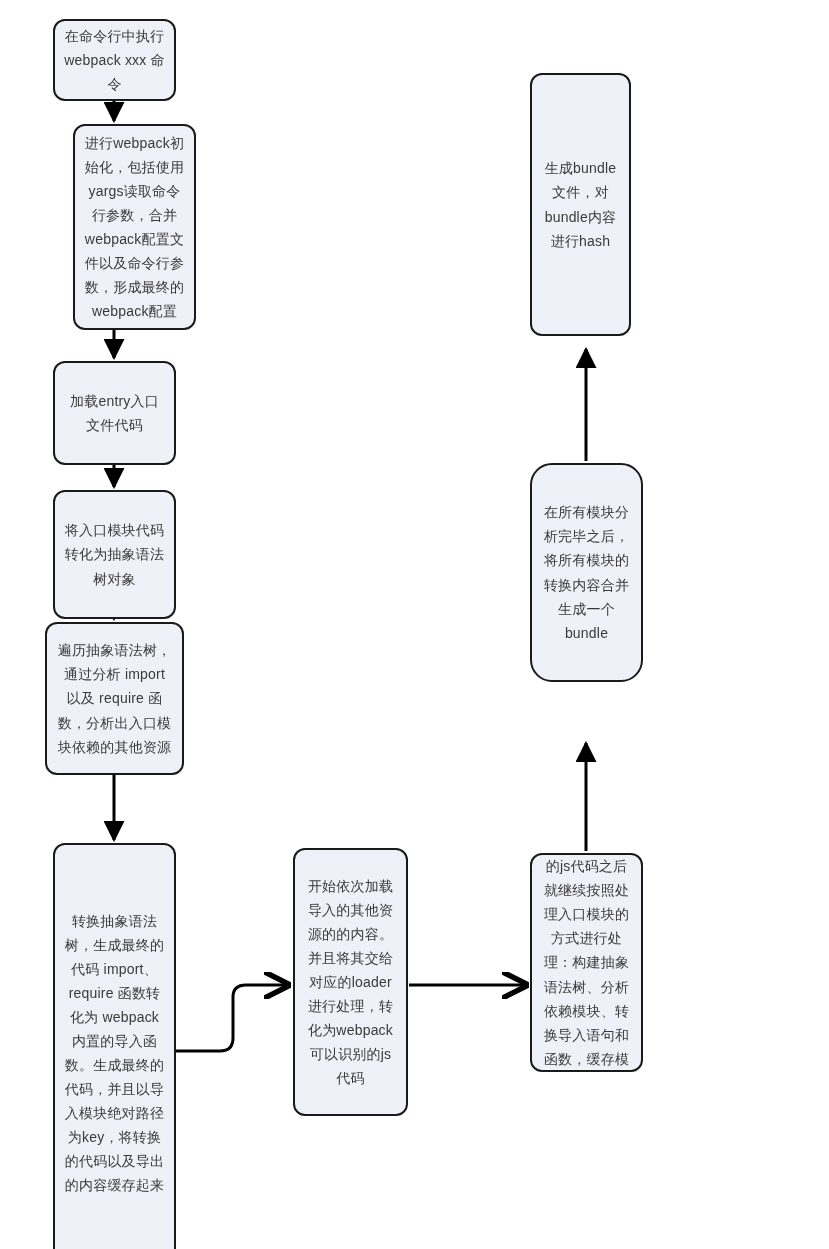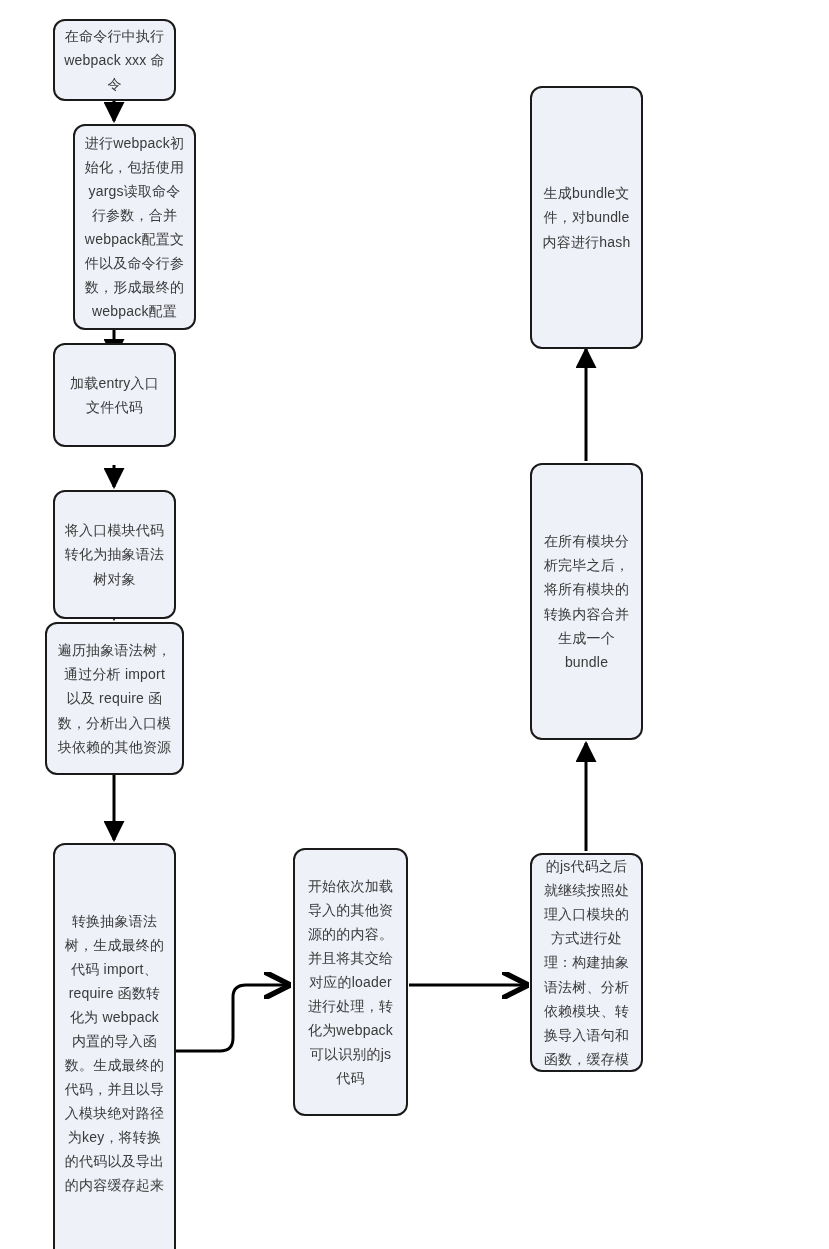--- a/index.html
+++ b/index.html
@@ -83,21 +83,21 @@
   </svg>
 
   <div class="node" style="left:53px; top:19px; width:123px; height:82px;">
     <span class="txt">在命令行中执行 webpack xxx 命令</span>
   </div>
 
   <div class="node" style="left:53px; top:124px; width:123px; height:206px;margin-left:20px;">
     <span class="txt">进行webpack初始化，包括使用 yargs读取命令行参数，合并webpack配置文件以及命令行参数，形成最终的webpack配置</span>
   </div>
 
-  <div class="node" style="left:53px; top:343px; width:123px; height:104px;">
+  <div class="node" style="left:53px; top:361px; width:123px; height:104px;">
     <span class="txt">加载entry入口文件代码</span>
   </div>
 
   <div class="node" style="left:53px; top:490px; width:123px; height:129px;">
     <span class="txt">将入口模块代码转化为抽象语法树对象</span>
   </div>
 
   <div class="node" style="left:45px; top:622px; width:139px; height:153px;">
     <span class="txt">遍历抽象语法树，通过分析 import 以及 require 函数，分析出入口模块依赖的其他资源</span>
   </div>
@@ -107,21 +107,21 @@
   </div>
 
   <div class="node" style="left:293px; top:848px; width:115px; height:268px;align-items:center;">
     <span class="txt">开始依次加载导入的其他资源的的内容。并且将其交给对应的loader进行处理，转化为webpack可以识别的js代码</span>
   </div>
 
   <div class="node" style="left:530px; top:853px; width:113px; height:219px;">
     <span class="txt">得到依赖模块的js代码之后就继续按照处理入口模块的方式进行处理：构建抽象语法树、分析依赖模块、转换导入语句和函数，缓存模块资源</span>
   </div>
 
-  <div class="node" style="left:530px; top:463px; width:113px; height:277px;">
+  <div class="node" style="left:530px; top:463px; width:113px; height:219px;border-radius:22px;">
     <span class="txt">在所有模块分析完毕之后，将所有模块的转换内容合并生成一个 bundle</span>
   </div>
 
-  <div class="node" style="left:530px; top:86px; width:113px; height:263px;">
+  <div class="node" style="left:530px; top:73px; width:101px; height:263px;">
     <span class="txt">生成bundle文件，对bundle内容进行hash</span>
   </div>
 
 </div>
 
 </body></html>

